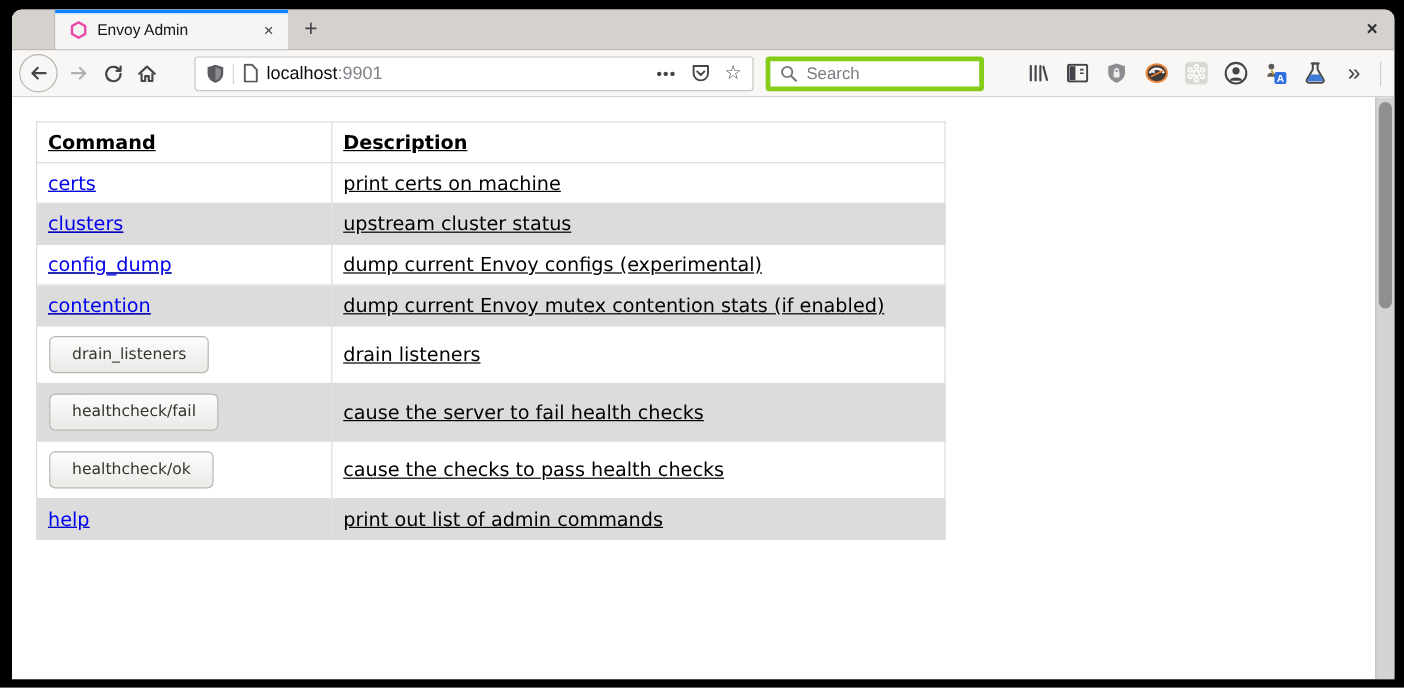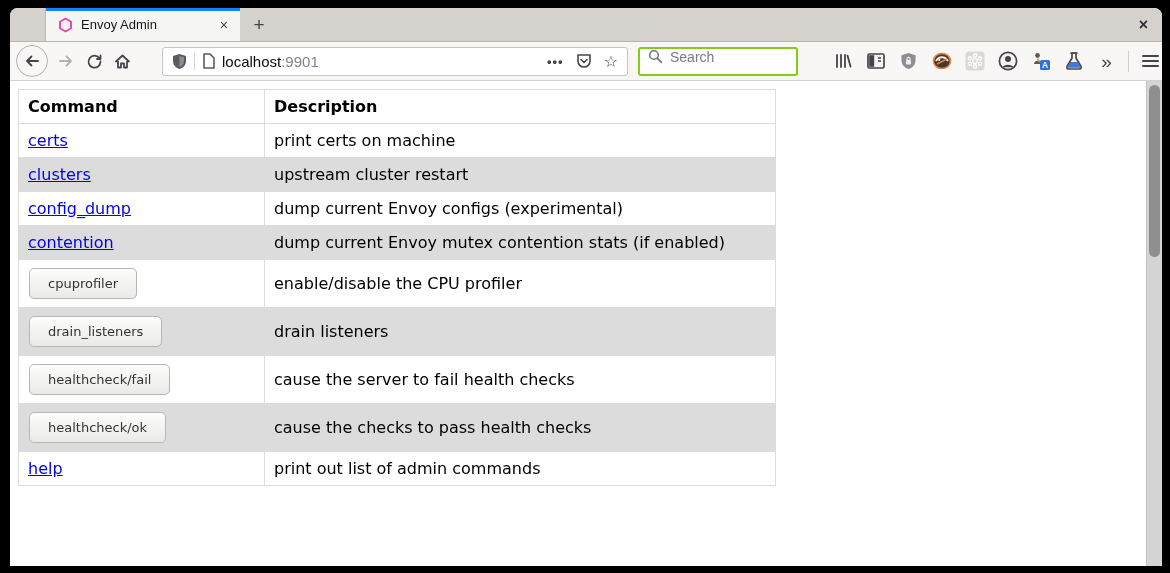--- a/index.html
+++ b/index.html
@@ -52,40 +52,41 @@
     display: flex; align-items: center; padding: 0 9px; flex: none;
   }
   .url-sep { width: 1px; height: 17px; background: #d7d5d2; margin: 0 7px; }
   .url-text { font-size: 15px; margin-left: 7px; white-space: nowrap; }
   .url-host { color: #0c0c0d; }
   .url-port { color: #84838a; }
   .urlbar-spring { flex: 1; }
   .url-dots { font-size: 13px; font-weight: bold; color: #45444a; letter-spacing: 1px; margin-right: 12px; }
   .url-star { font-size: 16px; color: #45444a; margin-left: 12px; }
   .searchbar {
-    height: 29px; width: 160px; margin-left: 10px; background: #fff;
-    border: 2px solid #84cc16; border-radius: 3px;
-    display: flex; align-items: flex-start; padding: 0 8px; flex: none;
+    height: 29px; width: 182px; margin-left: 10px; background: #fff;
+    border: 4px solid #84cc16; border-radius: 3px;
+    display: flex; align-items: center; padding: 0 8px; flex: none;
   }
   .searchbar input {
     border: none; outline: none; background: transparent; width: 100%;
     font-size: 14px; margin-left: 7px; font-family: "Liberation Sans", sans-serif; color: #3b3a40;
   }
   .searchbar input::placeholder { color: #7b7a81; }
   .toolbar-icons { display: flex; align-items: center; margin-left: 28px; }
   .tb-icon { width: 21px; height: 21px; margin: 0 6px; display: flex; align-items: center; justify-content: center; flex: none; }
   .tb-glyph { font-size: 19px; color: #45444a; line-height: 1; }
   .toolbar-sep { width: 1px; height: 21px; background: #d2d0cd; margin: 0 5px; }
 
   
   .content { flex: 1; background: #fff; position: relative; overflow: hidden; }
   .page-inner { position: absolute; inset: 0 16px 0 0; overflow: hidden; }
   table.cmd-table {
-    margin: 8px; border-collapse: collapse; table-layout: fixed;
+    margin: 20px; border-collapse: collapse; table-layout: fixed;
     font-family: "DejaVu Sans", sans-serif;
+    text-decoration: underline;
   }
   .col-command { width: 246px; }
   .col-desc { width: 511px; }
   .cmd-table th, .cmd-table td {
     border: 1px solid #dcdcdc; text-align: left; vertical-align: middle;
     padding: 7px 9px; font-size: 16px; color: #000;
   }
   .cmd-table th { font-weight: bold; }
   .cmd-table tbody tr:nth-child(even) { background: #dcdcdc; }
   a.cmd-link { color: #0000ee; text-decoration: underline; font-size: 16px; }
@@ -279,35 +280,31 @@
             <th>Description</th>
           </tr>
         </thead>
         <tbody>
             <tr>
               <td><a href="#" class="cmd-link">certs</a></td>
               <td>print certs on machine</td>
             </tr>
             <tr>
               <td><a href="#" class="cmd-link">clusters</a></td>
-              <td>upstream cluster restart</td>
+              <td>upstream cluster status</td>
             </tr>
             <tr>
               <td><a href="#" class="cmd-link">config_dump</a></td>
               <td>dump current Envoy configs (experimental)</td>
             </tr>
             <tr>
               <td><a href="#" class="cmd-link">contention</a></td>
               <td>dump current Envoy mutex contention stats (if enabled)</td>
             </tr>
             <tr>
-              <td><button class="cmd-button">cpuprofiler</button></td>
-              <td>enable/disable the CPU profiler</td>
-            </tr>
-            <tr>
               <td><button class="cmd-button">drain_listeners</button></td>
               <td>drain listeners</td>
             </tr>
             <tr>
               <td><button class="cmd-button">healthcheck/fail</button></td>
               <td>cause the server to fail health checks</td>
             </tr>
             <tr>
               <td><button class="cmd-button">healthcheck/ok</button></td>
               <td>cause the checks to pass health checks</td>

